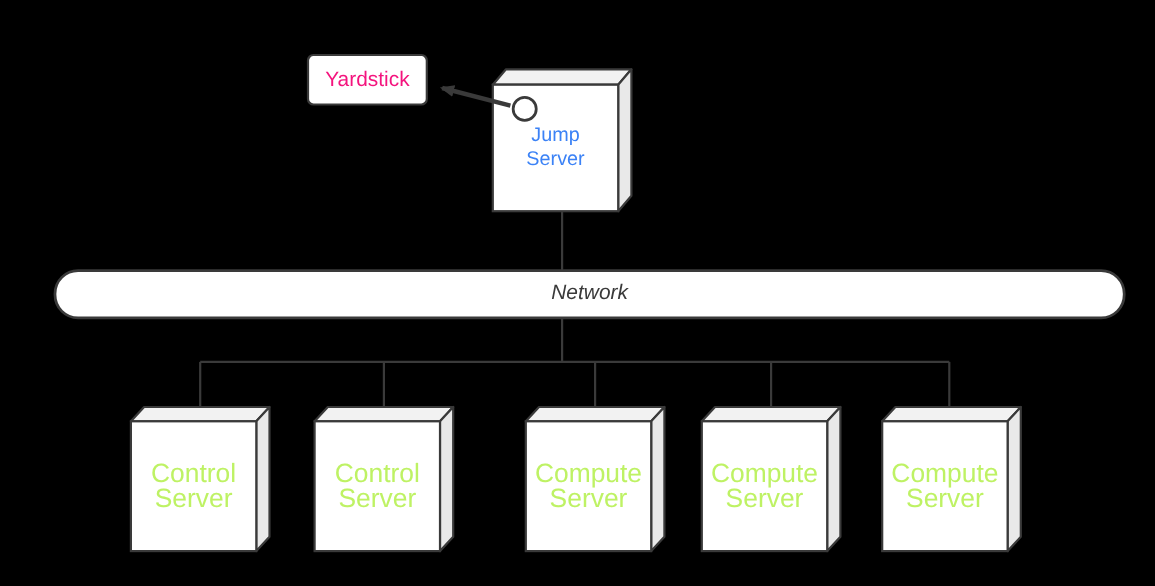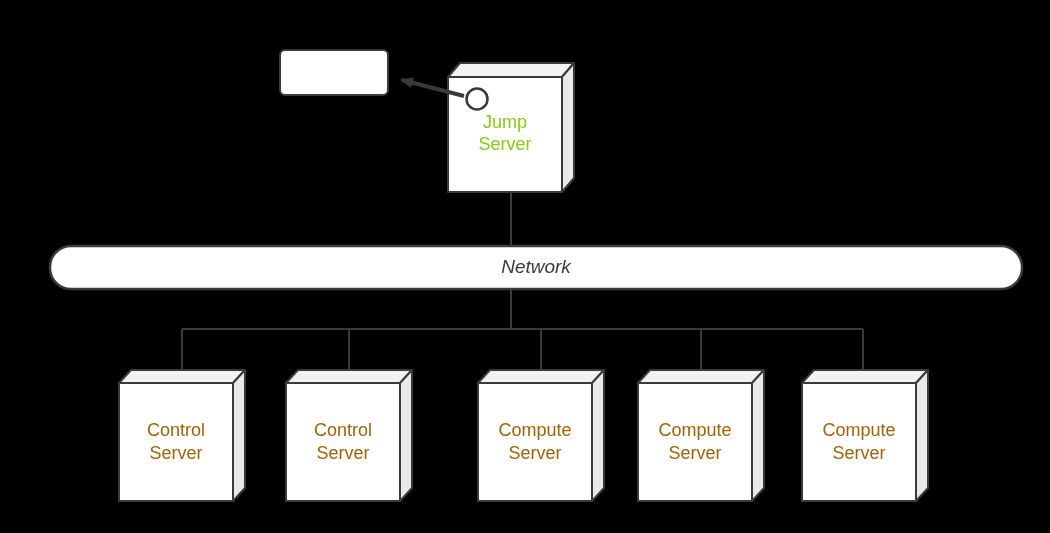--- a/index.html
+++ b/index.html
@@ -29,37 +29,37 @@
     left: 280px; top: 50px;
     width: 108px; height: 45px;
     display: flex; align-items: center; justify-content: center;
     color: #F4147E;
     font-size: 19px;
   }
   .label-jump {
     left: 470px; top: 111px;
     width: 70px;
     line-height: 22px;
-    color: #84cc16;
+    color: #3b82f6;
     font-size: 18px;
   }
   .label-network {
     left: 50px; top: 246px;
     width: 972px; height: 42px;
     display: flex; align-items: center; justify-content: center;
     color: #3A3A3A;
     font-size: 19px;
     font-style: italic;
   }
   .label-server {
     top: 419px;
     width: 100px;
     line-height: 23px;
-    color: #a16207;
-    font-size: 18px;
+    color: #bef264;
+    font-size: 24px;
   }
   .label-server.s1 { left: 126px; }
   .label-server.s2 { left: 293px; }
   .label-server.s3 { left: 485px; }
   .label-server.s4 { left: 645px; }
   .label-server.s5 { left: 809px; }
 </style>
 </head>
 <body>
 
@@ -122,20 +122,21 @@
       <rect x="802" y="383" width="114" height="118" fill="#FFFFFF" stroke="#3A3A3A" stroke-width="2"></rect>
     </g>
 
     <rect x="280" y="50" width="108" height="45" rx="5" ry="5" fill="#FFFFFF" stroke="#3A3A3A" stroke-width="2"></rect>
 
     <line x1="464" y1="96" x2="402" y2="80" stroke="#3A3A3A" stroke-width="4" marker-end="url(#arrowhead)"></line>
 
     <circle cx="477" cy="99" r="10.5" fill="#FFFFFF" stroke="#3A3A3A" stroke-width="2.5"></circle>
   </svg>
 
+  <div class="label label-yardstick">Yardstick</div>
 
   <div class="label label-jump">Jump Server</div>
 
   <div class="label label-network">Network</div>
 
   <div class="label label-server s1">Control Server</div>
 
   <div class="label label-server s2">Control Server</div>
 
   <div class="label label-server s3">Compute Server</div>

